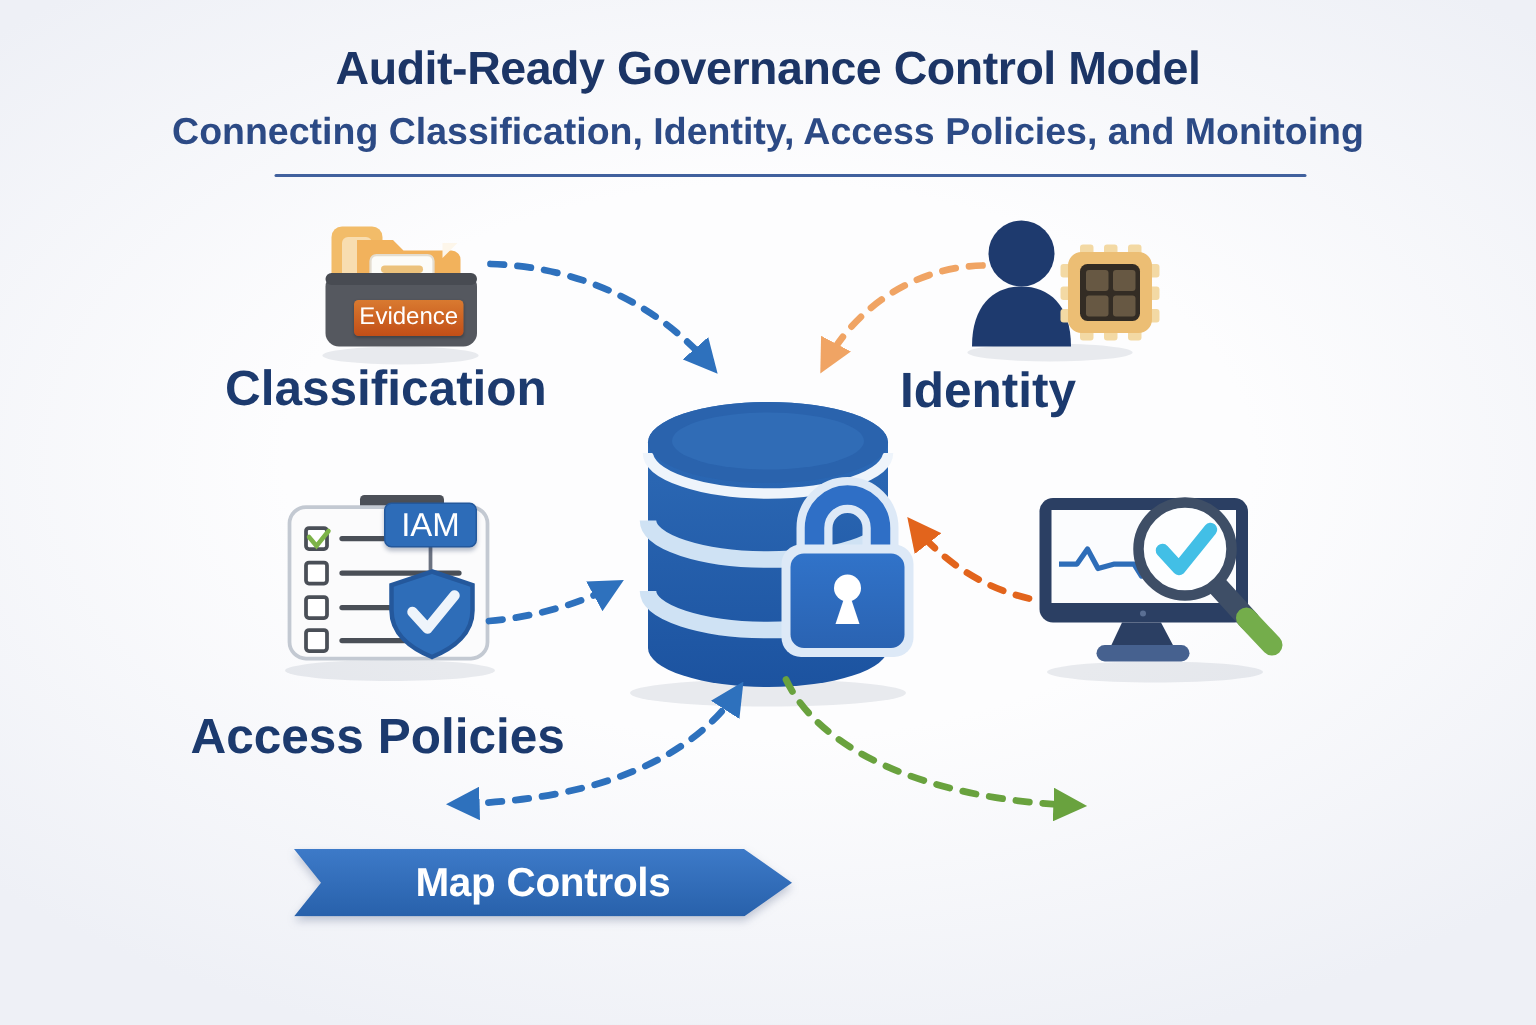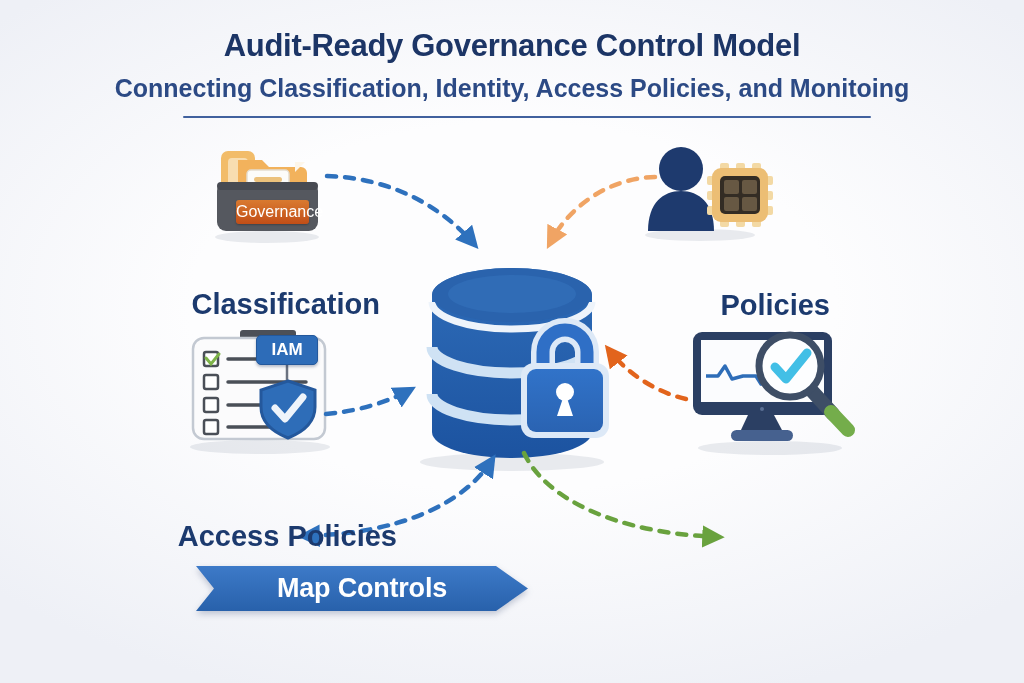--- a/index.html
+++ b/index.html
@@ -20,33 +20,33 @@
   }
   .subtitle{
     left:0;top:74px;width:1024px;text-align:center;
     font-size:25px;font-weight:600;color:#2c4a85;
   }
   .divider{
     left:183px;top:116px;width:688px;height:2px;background:#41619e;border-radius:1px;
   }
   
   .node-label{
-    text-align:right;font-size:29px;font-weight:bold;color:#1c3a6e;margin-top:48px;
+    text-align:left;font-size:33px;font-weight:bold;color:#1c3a6e;
   }
   
   .badge-sensitive{
     left:236px;top:200px;width:73px;height:24px;line-height:24px;
     background:linear-gradient(180deg,#d97a30,#c24e17);
     border-radius:3px;color:#ffffff;font-size:16px;text-align:center;
     box-shadow:0 1px 2px rgba(0,0,0,.25);
   }
   .badge-iam{
     left:256px;top:335px;width:60px;height:28px;line-height:28px;
     background:#2d6cb8;border:1px solid #23589c;
-    border-radius:5px;color:#ffffff;font-size:17px;font-weight:bold;text-align:center;
+    border-radius:5px;color:#ffffff;font-size:22px;font-weight:normal;text-align:center;
     box-shadow:0 2px 3px rgba(30,50,90,.3);
   }
   
   .banner-wrap{filter:drop-shadow(0 3px 3px rgba(50,70,110,.28));}
   .banner{
     height:45px;display:flex;align-items:center;justify-content:center;
     color:#ffffff;font-size:27px;font-weight:bold;letter-spacing:-.2px;
     clip-path:polygon(0 0, calc(100% - 32px) 0, 100% 50%, calc(100% - 32px) 100%, 0 100%, 18px 50%);
   }
   .banner-blue{left:196px;top:566px;width:332px;}
@@ -193,25 +193,25 @@
     <g fill="none" stroke-linecap="round">
       <path d="M327 176 C390 178 440 205 474 244" stroke="#2e71bd" stroke-width="4.5" stroke-dasharray="9 9" marker-end="url(#mBlue)"></path>
       <path d="M655 177 C610 178 570 205 550 243" stroke="#f0a464" stroke-width="4.5" stroke-dasharray="9 9" marker-end="url(#mOrange)"></path>
       <path d="M326 414 C360 411 390 401 410 390" stroke="#2e71bd" stroke-width="4.5" stroke-dasharray="9 9" marker-end="url(#mBlue)"></path>
       <path d="M686 399 C655 392 627 373 609 350" stroke="#e2641c" stroke-width="4.5" stroke-dasharray="9 9" marker-end="url(#mRed)"></path>
       <path d="M492 460 C463 505 398 534 304 536" stroke="#2e71bd" stroke-width="4.5" stroke-dasharray="9 9" marker-start="url(#mBlue)" marker-end="url(#mBlue)"></path>
       <path d="M524 453 C545 498 614 533 718 537" stroke="#69a23e" stroke-width="4.5" stroke-dasharray="9 9" marker-end="url(#mGreen)"></path>
     </g>
   </svg>
 
-  <div class="abs badge-sensitive">Governance</div>
+  <div class="abs badge-sensitive">Evidence</div>
   <div class="abs badge-iam">IAM</div>
 
   <div class="abs node-label" style="left:150px;top:240px;width:230px">Classification</div>
-  <div class="abs node-label" style="left:600px;top:241px;width:230px">Policies</div>
+  <div class="abs node-label" style="left:600px;top:241px;width:230px">Identity</div>
   <div class="abs node-label" style="left:127px;top:472px;width:270px">Access Policies</div>
 
   <div class="abs banner-wrap banner-blue">
     <div class="banner">
       <span>Map Controls</span>
     </div>
   </div>
 
 </div>
 

